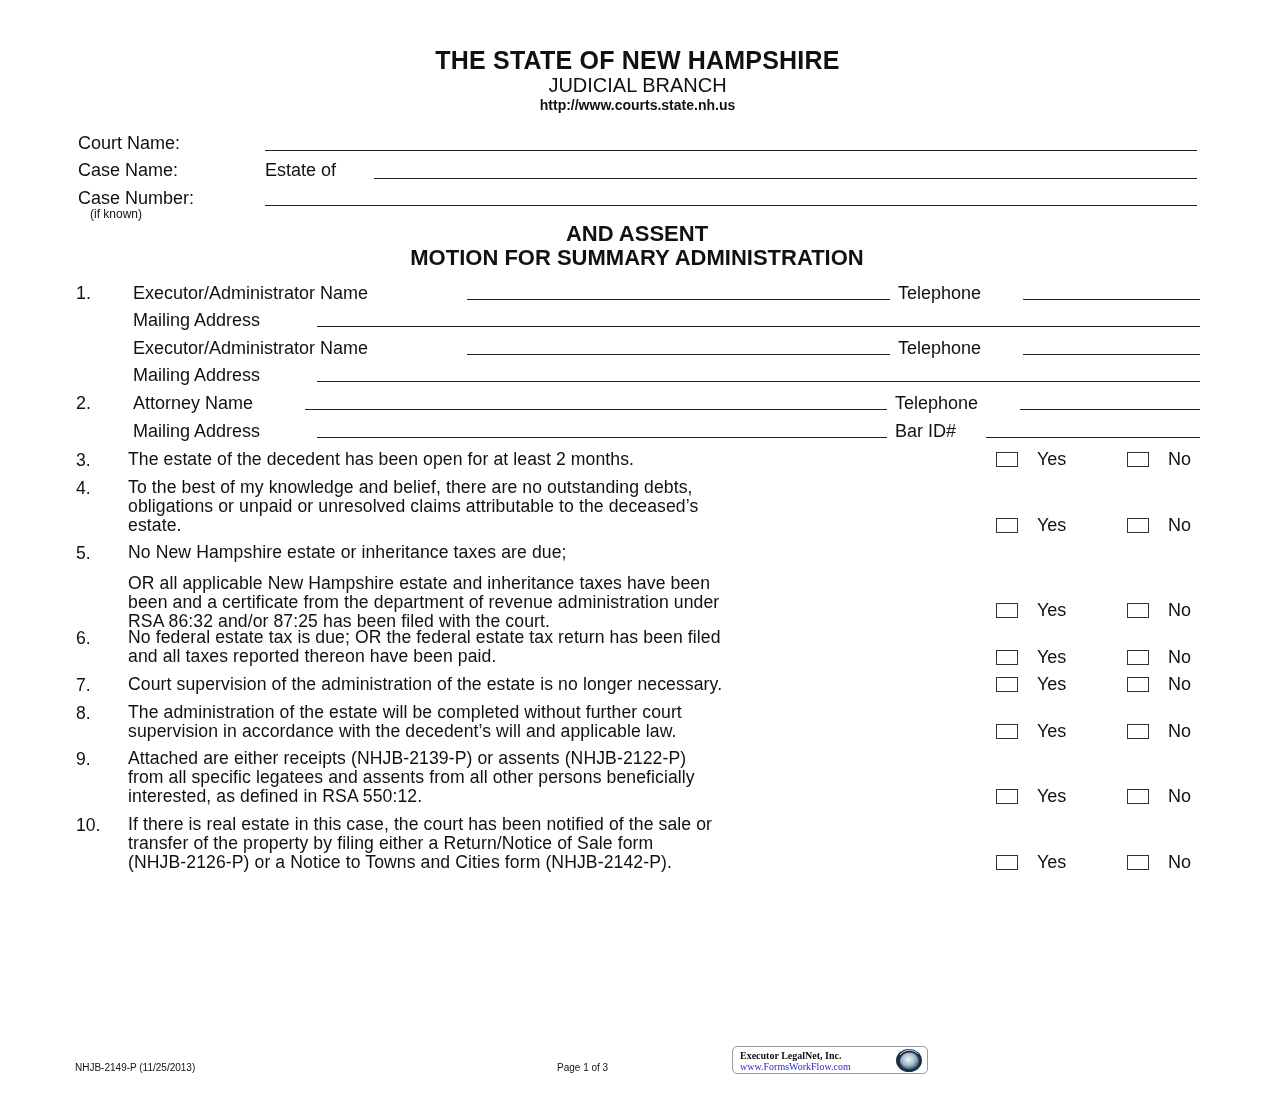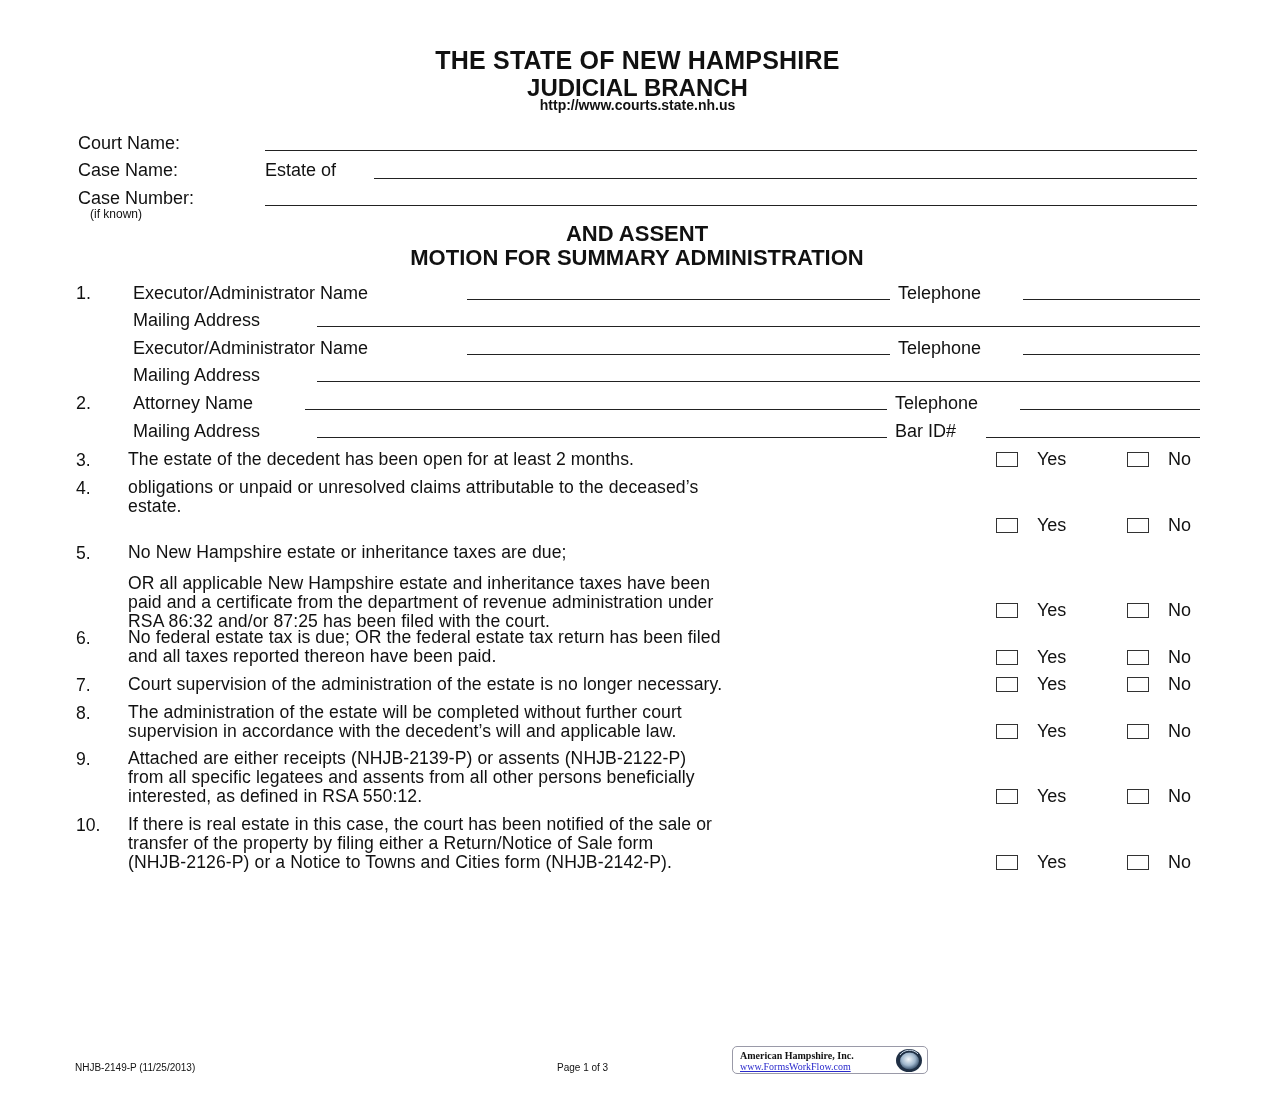--- a/index.html
+++ b/index.html
@@ -1,33 +1,33 @@
 <!DOCTYPE html>
 <html><head>
 <meta charset="utf-8">
 <style>
   html, body { margin: 0; padding: 0; background: #ffffff; }
   body { width: 1275px; height: 1100px; position: relative; overflow: hidden;
          font-family: "Liberation Sans", "DejaVu Sans", sans-serif; color: #111; }
   .abs { position: absolute; white-space: nowrap; }
   .h1 { font-weight: bold; font-size: 25px; letter-spacing: 0.2px; }
-  .h2 { font-weight: bold; font-size: 24px; }
+  .h2 { font-weight: normal; font-size: 20px; }
   .url { font-weight: bold; font-size: 14px; }
   .title { font-weight: bold; font-size: 22px; text-align: center; width: 700px; left: 287px; line-height: 24px; }
   .lbl { font-size: 18px; }
   .small { font-size: 12px; }
   .line { position: absolute; height: 0; border-top: 1.6px solid #222; }
   .txt { font-size: 17.6px; line-height: 19px; letter-spacing: 0.1px; }
   .num { font-size: 17.6px; }
   .cb { position: absolute; width: 22px; height: 15px; border: 1.5px solid #333; background: #fff; box-sizing: border-box; cursor: pointer; }
   .opt { position: absolute; font-size: 18px; }
   .footer { font-size: 10px; }
   .badge { position: absolute; left: 732px; top: 1046px; width: 196px; height: 28px; border: 1px solid #9a9aa8; border-radius: 5px; background: #fff; box-sizing: border-box; }
   .badge .b1 { position: absolute; left: 7px; top: 3px; font-family: "Liberation Serif", "DejaVu Serif", serif; font-weight: bold; font-size: 10px; }
-  .badge .b2 { position: absolute; left: 7px; top: 14px; font-family: "Liberation Serif", "DejaVu Serif", serif; font-size: 10px; color: #2a2acc; text-decoration: underline; }
+  .badge .b2 { position: absolute; left: 7px; top: 14px; font-family: "Liberation Serif", "DejaVu Serif", serif; font-size: 10px; color: #2a2acc; }
   .badge .globe { position: absolute; right: 3px; top: 1px; width: 30px; height: 25px; }
 </style>
 </head>
 <body>
 
 <div class="abs h1" style="left:0;width:1275px;text-align:center;top:46px;">THE STATE OF NEW HAMPSHIRE</div>
 <div class="abs h2" style="left:0;width:1275px;text-align:center;top:74px;">JUDICIAL BRANCH</div>
 <div class="abs url" style="left:0;width:1275px;text-align:center;top:97px;">http://www.courts.state.nh.us</div>
 
 <div class="abs lbl" style="left:78px;top:133px;">Court Name:</div>
@@ -78,33 +78,34 @@
 <div class="abs txt" style="left:128px;top:450px;">
   <div>The estate of the decedent has been open for at least 2 months.</div>
 </div>
 <div class="cb" style="left:996px;top:452px;"></div>
 <div class="opt" style="left:1037px;top:449px;">Yes</div>
 <div class="cb" style="left:1127px;top:452px;"></div>
 <div class="opt" style="left:1168px;top:449px;">No</div>
 
 <div class="abs num" style="left:76px;top:478px;">4.</div>
 <div class="abs txt" style="left:128px;top:478px;">
+  <div>To the best of my knowledge and belief, there are no outstanding debts,</div>
   <div>obligations or unpaid or unresolved claims attributable to the deceased’s</div>
   <div>estate.</div>
 </div>
 <div class="cb" style="left:996px;top:518px;"></div>
 <div class="opt" style="left:1037px;top:515px;">Yes</div>
 <div class="cb" style="left:1127px;top:518px;"></div>
 <div class="opt" style="left:1168px;top:515px;">No</div>
 
 <div class="abs num" style="left:76px;top:543px;">5.</div>
 <div class="abs txt" style="left:128px;top:543px;">
   <div>No New Hampshire estate or inheritance taxes are due;</div>
   <div style="margin-top:12px;">OR all applicable New Hampshire estate and inheritance taxes have been</div>
-  <div>paid and a certificate from the department of revenue administration under</div>
+  <div>been and a certificate from the department of revenue administration under</div>
   <div>RSA 86:32 and/or 87:25 has been filed with the court.</div>
 </div>
 <div class="cb" style="left:996px;top:603px;"></div>
 <div class="opt" style="left:1037px;top:600px;">Yes</div>
 <div class="cb" style="left:1127px;top:603px;"></div>
 <div class="opt" style="left:1168px;top:600px;">No</div>
 
 <div class="abs num" style="left:76px;top:628px;">6.</div>
 <div class="abs txt" style="left:128px;top:628px;">
   <div>No federal estate tax is due; OR the federal estate tax return has been filed</div>
@@ -153,21 +154,21 @@
 </div>
 <div class="cb" style="left:996px;top:855px;"></div>
 <div class="opt" style="left:1037px;top:852px;">Yes</div>
 <div class="cb" style="left:1127px;top:855px;"></div>
 <div class="opt" style="left:1168px;top:852px;">No</div>
 
 <div class="abs footer" style="left:75px;top:1062px;">NHJB-2149-P (11/25/2013)</div>
 <div class="abs footer" style="left:557px;top:1062px;">Page 1 of 3</div>
 
 <div class="badge">
-  <span class="b1">American Hampshire, Inc.</span>
+  <span class="b1">Executor LegalNet, Inc.</span>
   <span class="b2">www.FormsWorkFlow.com</span>
   <svg class="globe" viewBox="0 0 30 25">
     <defs>
       <radialGradient id="g1" cx="45%" cy="40%" r="60%">
         <stop offset="0%" stop-color="#f4f8fc"></stop>
         <stop offset="60%" stop-color="#9fb6cc"></stop>
         <stop offset="100%" stop-color="#3d5570"></stop>
       </radialGradient>
     </defs>
     <ellipse cx="15" cy="12.5" rx="13" ry="11.5" fill="#1f2f44"></ellipse>

